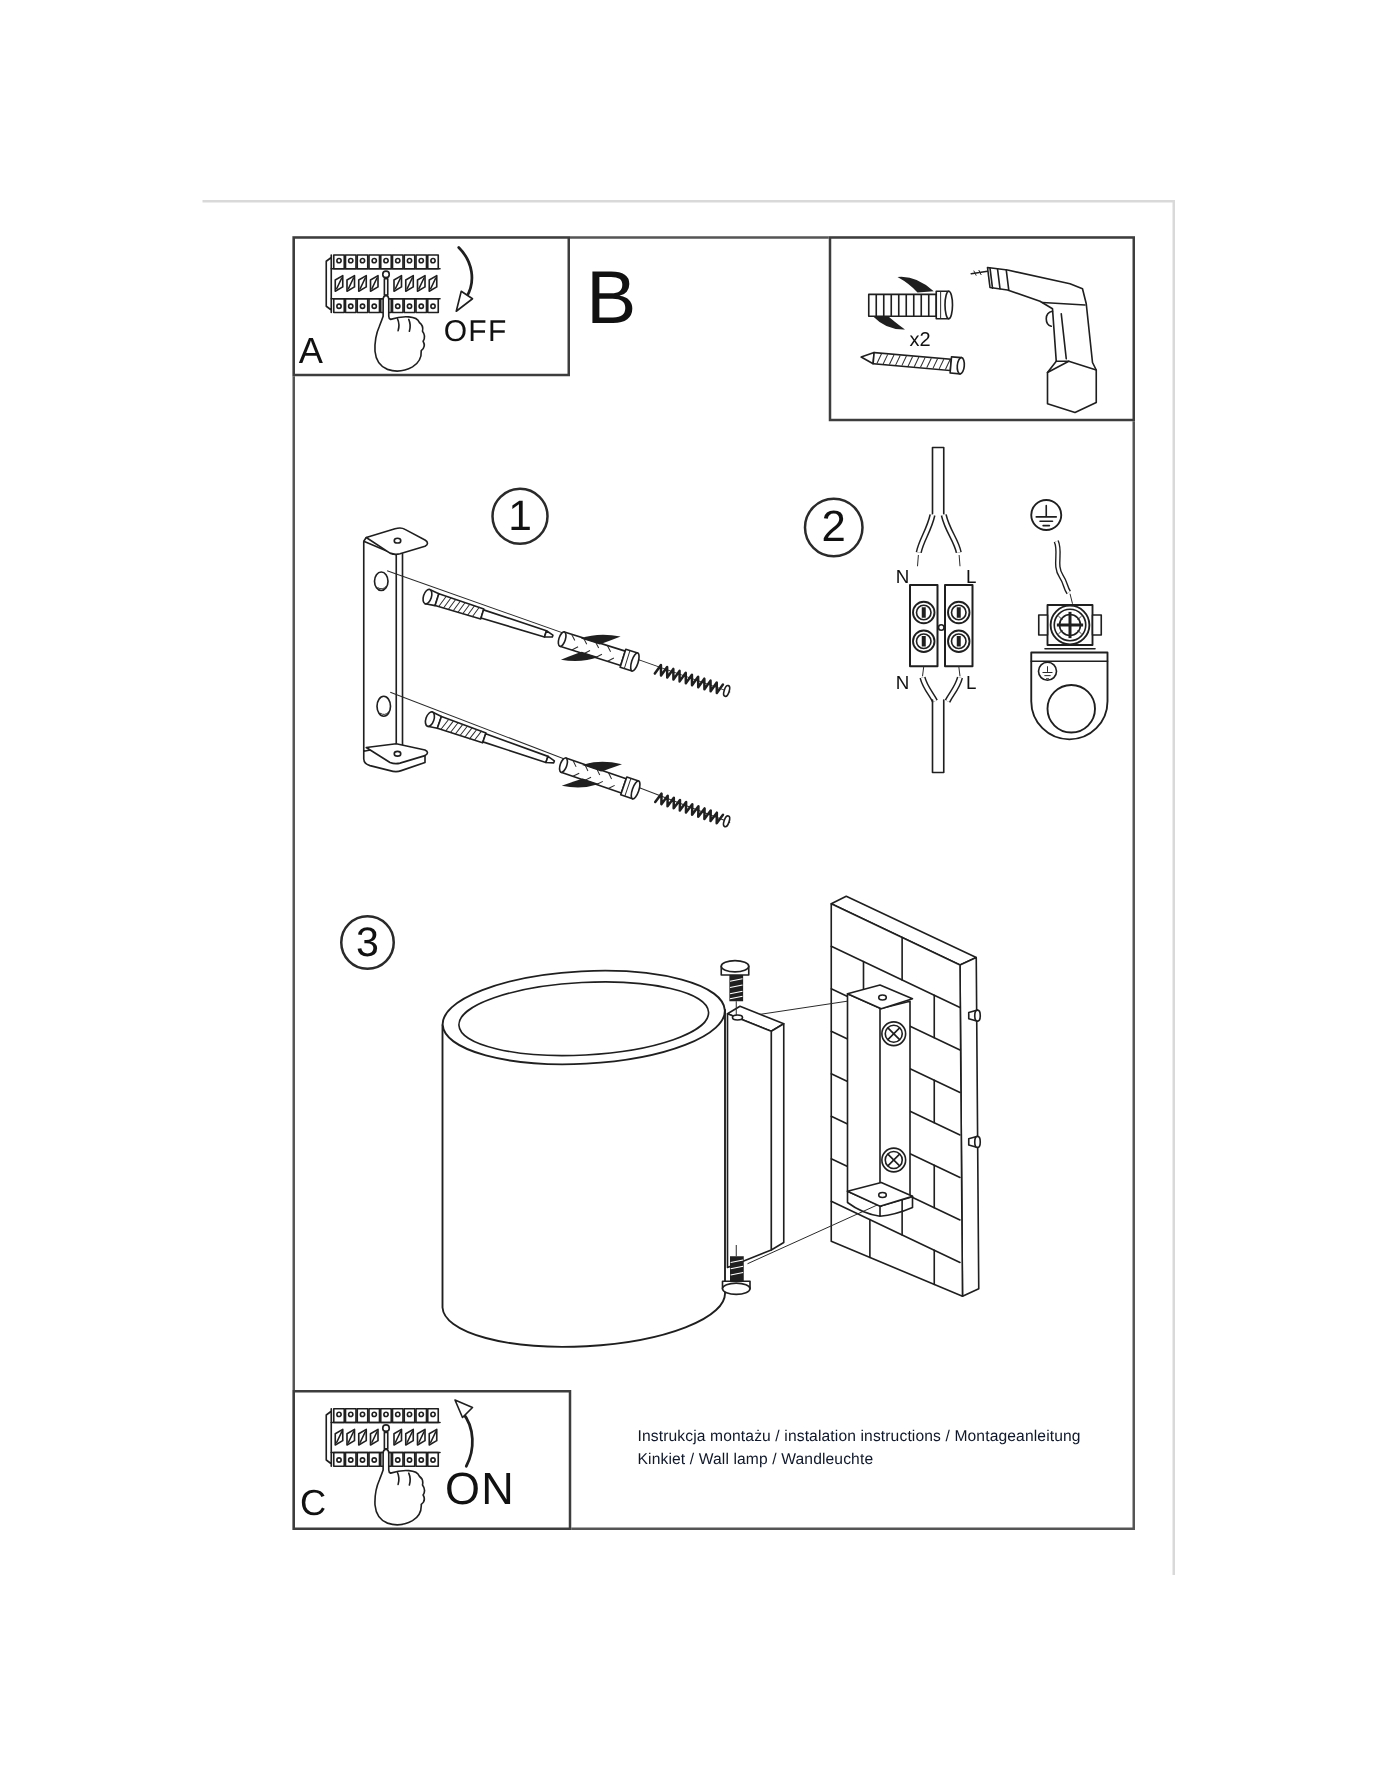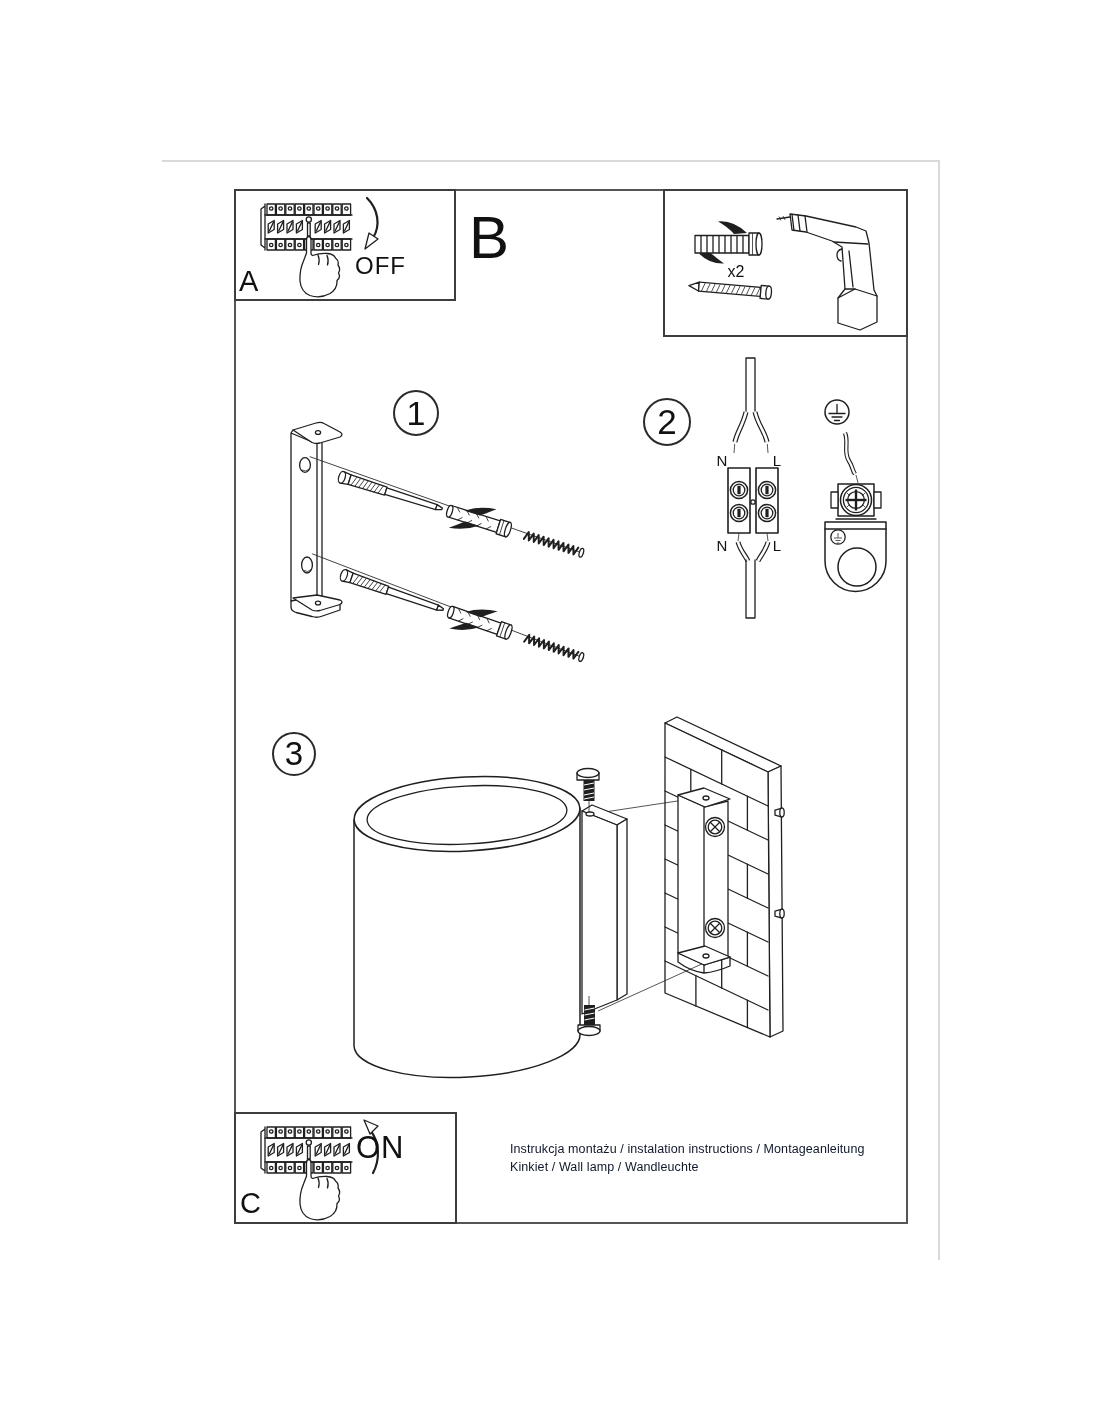--- a/index.html
+++ b/index.html
@@ -419,20 +419,20 @@
       <span>2</span>
     </div>
   <div class="circlenum" style="left:272px;top:732px;width:44px;height:44px;font-size:33px">
       <span>3</span>
     </div>
 
   <div class="biglabel" style="left:239px;top:265px;font-size:29px">A</div>
   <div class="biglabel" style="left:355px;top:252px;font-size:24px;letter-spacing:1px">OFF</div>
   <div class="biglabel" style="left:469px;top:203px;font-size:60px">B</div>
   <div class="biglabel" style="left:240px;top:1187px;font-size:29px">C</div>
-  <div class="biglabel" style="left:356px;top:1130px;font-size:31px;letter-spacing:1px">ON</div>
+  <div class="biglabel" style="left:356px;top:1170px;font-size:36px;letter-spacing:1px">ON</div>
 
   <div class="footer" style="left:510px;top:1141px">
     <div>Instrukcja montażu / instalation instructions / Montageanleitung</div>
     <div>Kinkiet / Wall lamp / Wandleuchte</div>
   </div>
 
 </div>
 
 </body></html>

